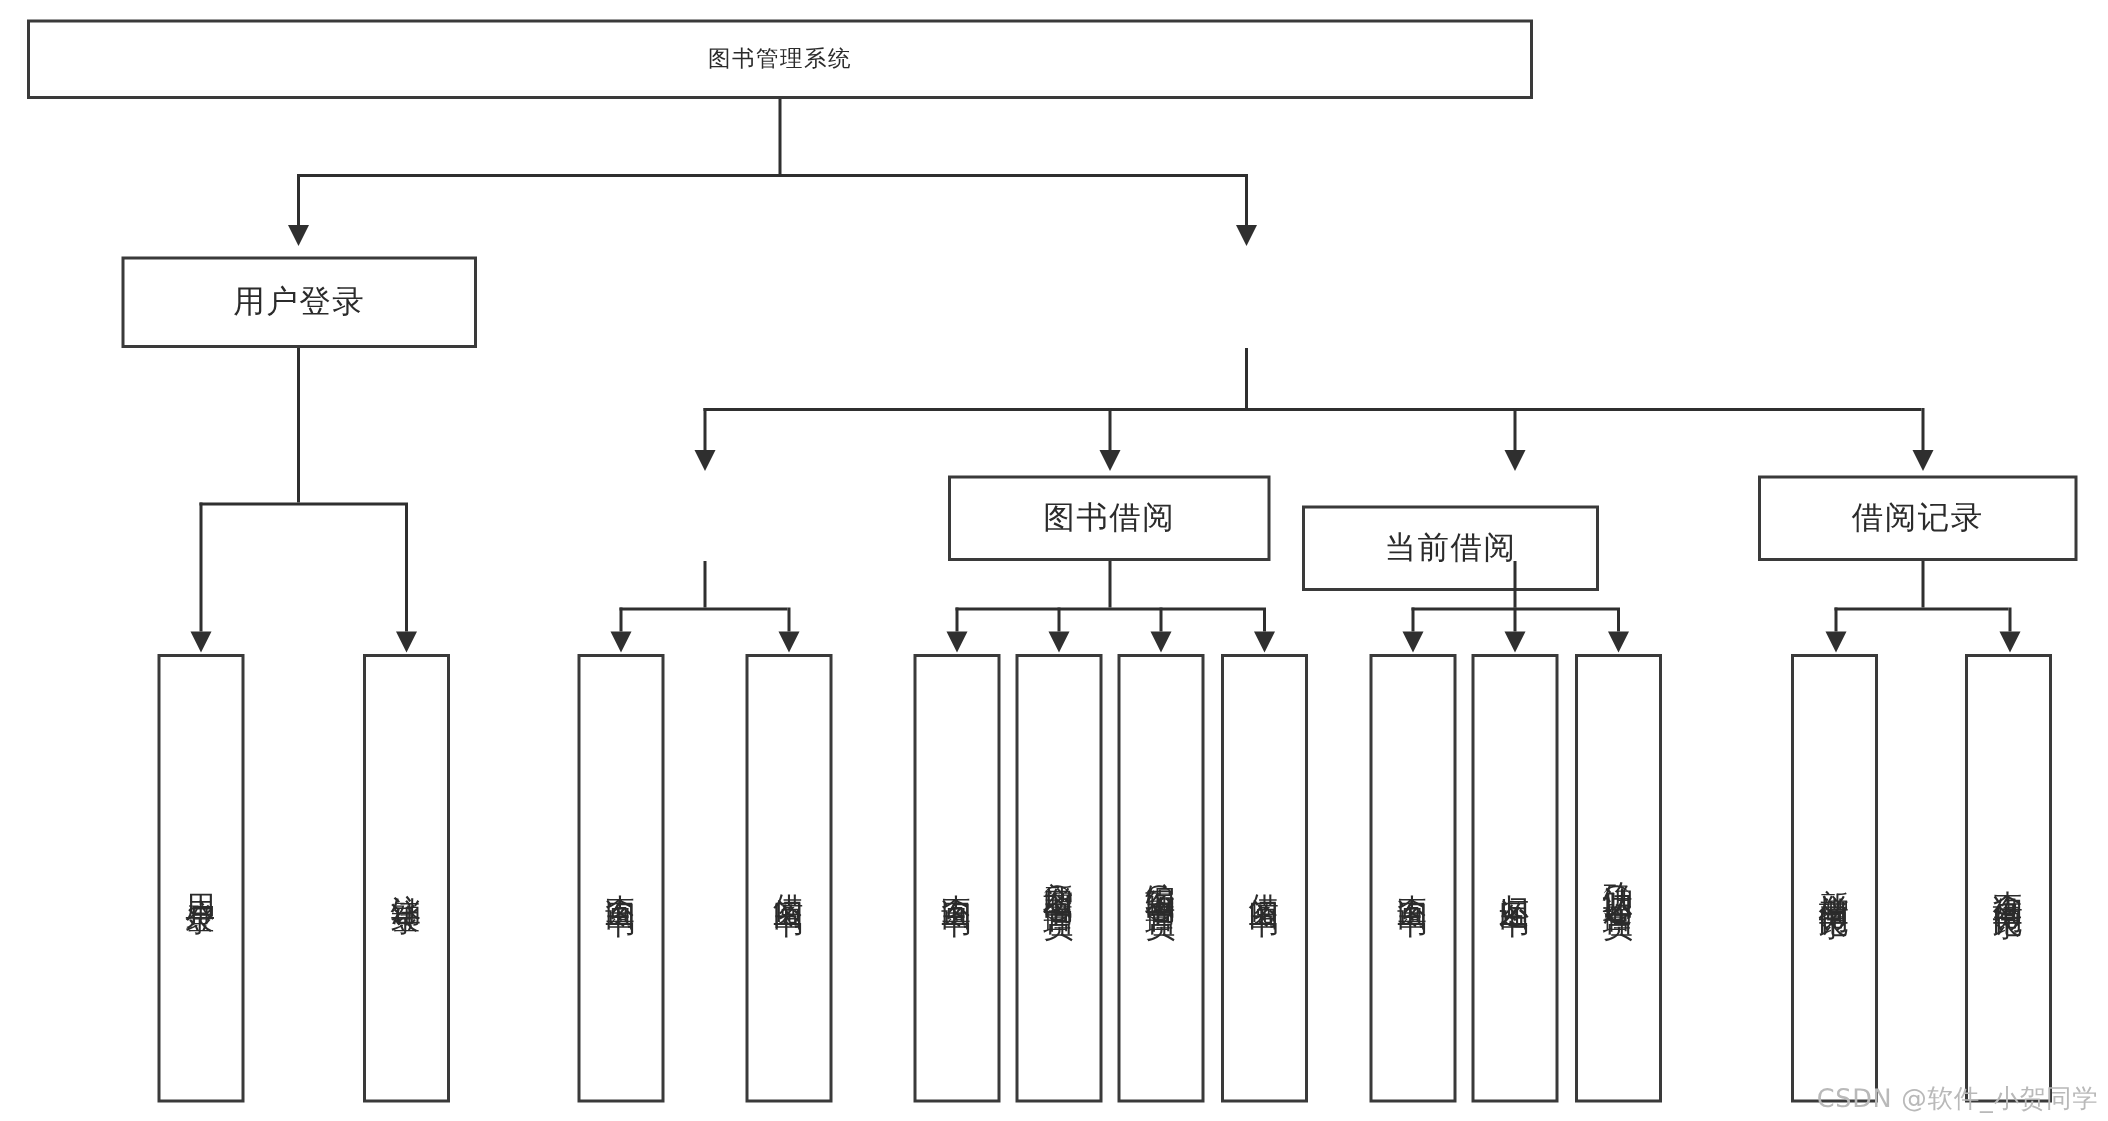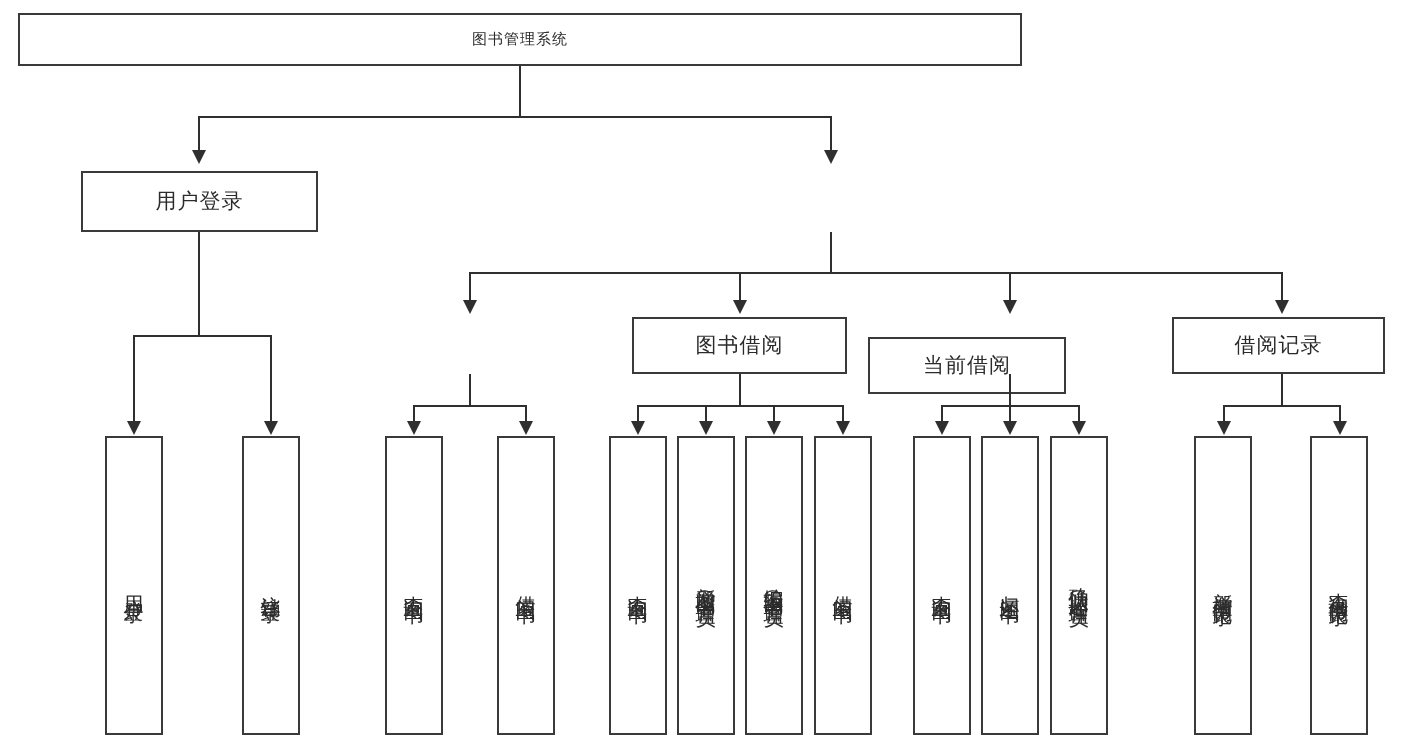--- a/index.html
+++ b/index.html
@@ -191,14 +191,15 @@
     <span class="label">确认归还（管理员）</span>
   </div>
 
   <div class="node leaf" style="left:1194px;top:436px;width:58px;height:299px;">
     <span class="label">新增借阅记录</span>
   </div>
   <div class="node leaf" style="left:1310px;top:436px;width:58px;height:299px;">
     <span class="label">查询借阅记录</span>
   </div>
 
+  <div class="watermark">CSDN @软件_小贺同学</div>
 
 </div>
 
 </body></html>

